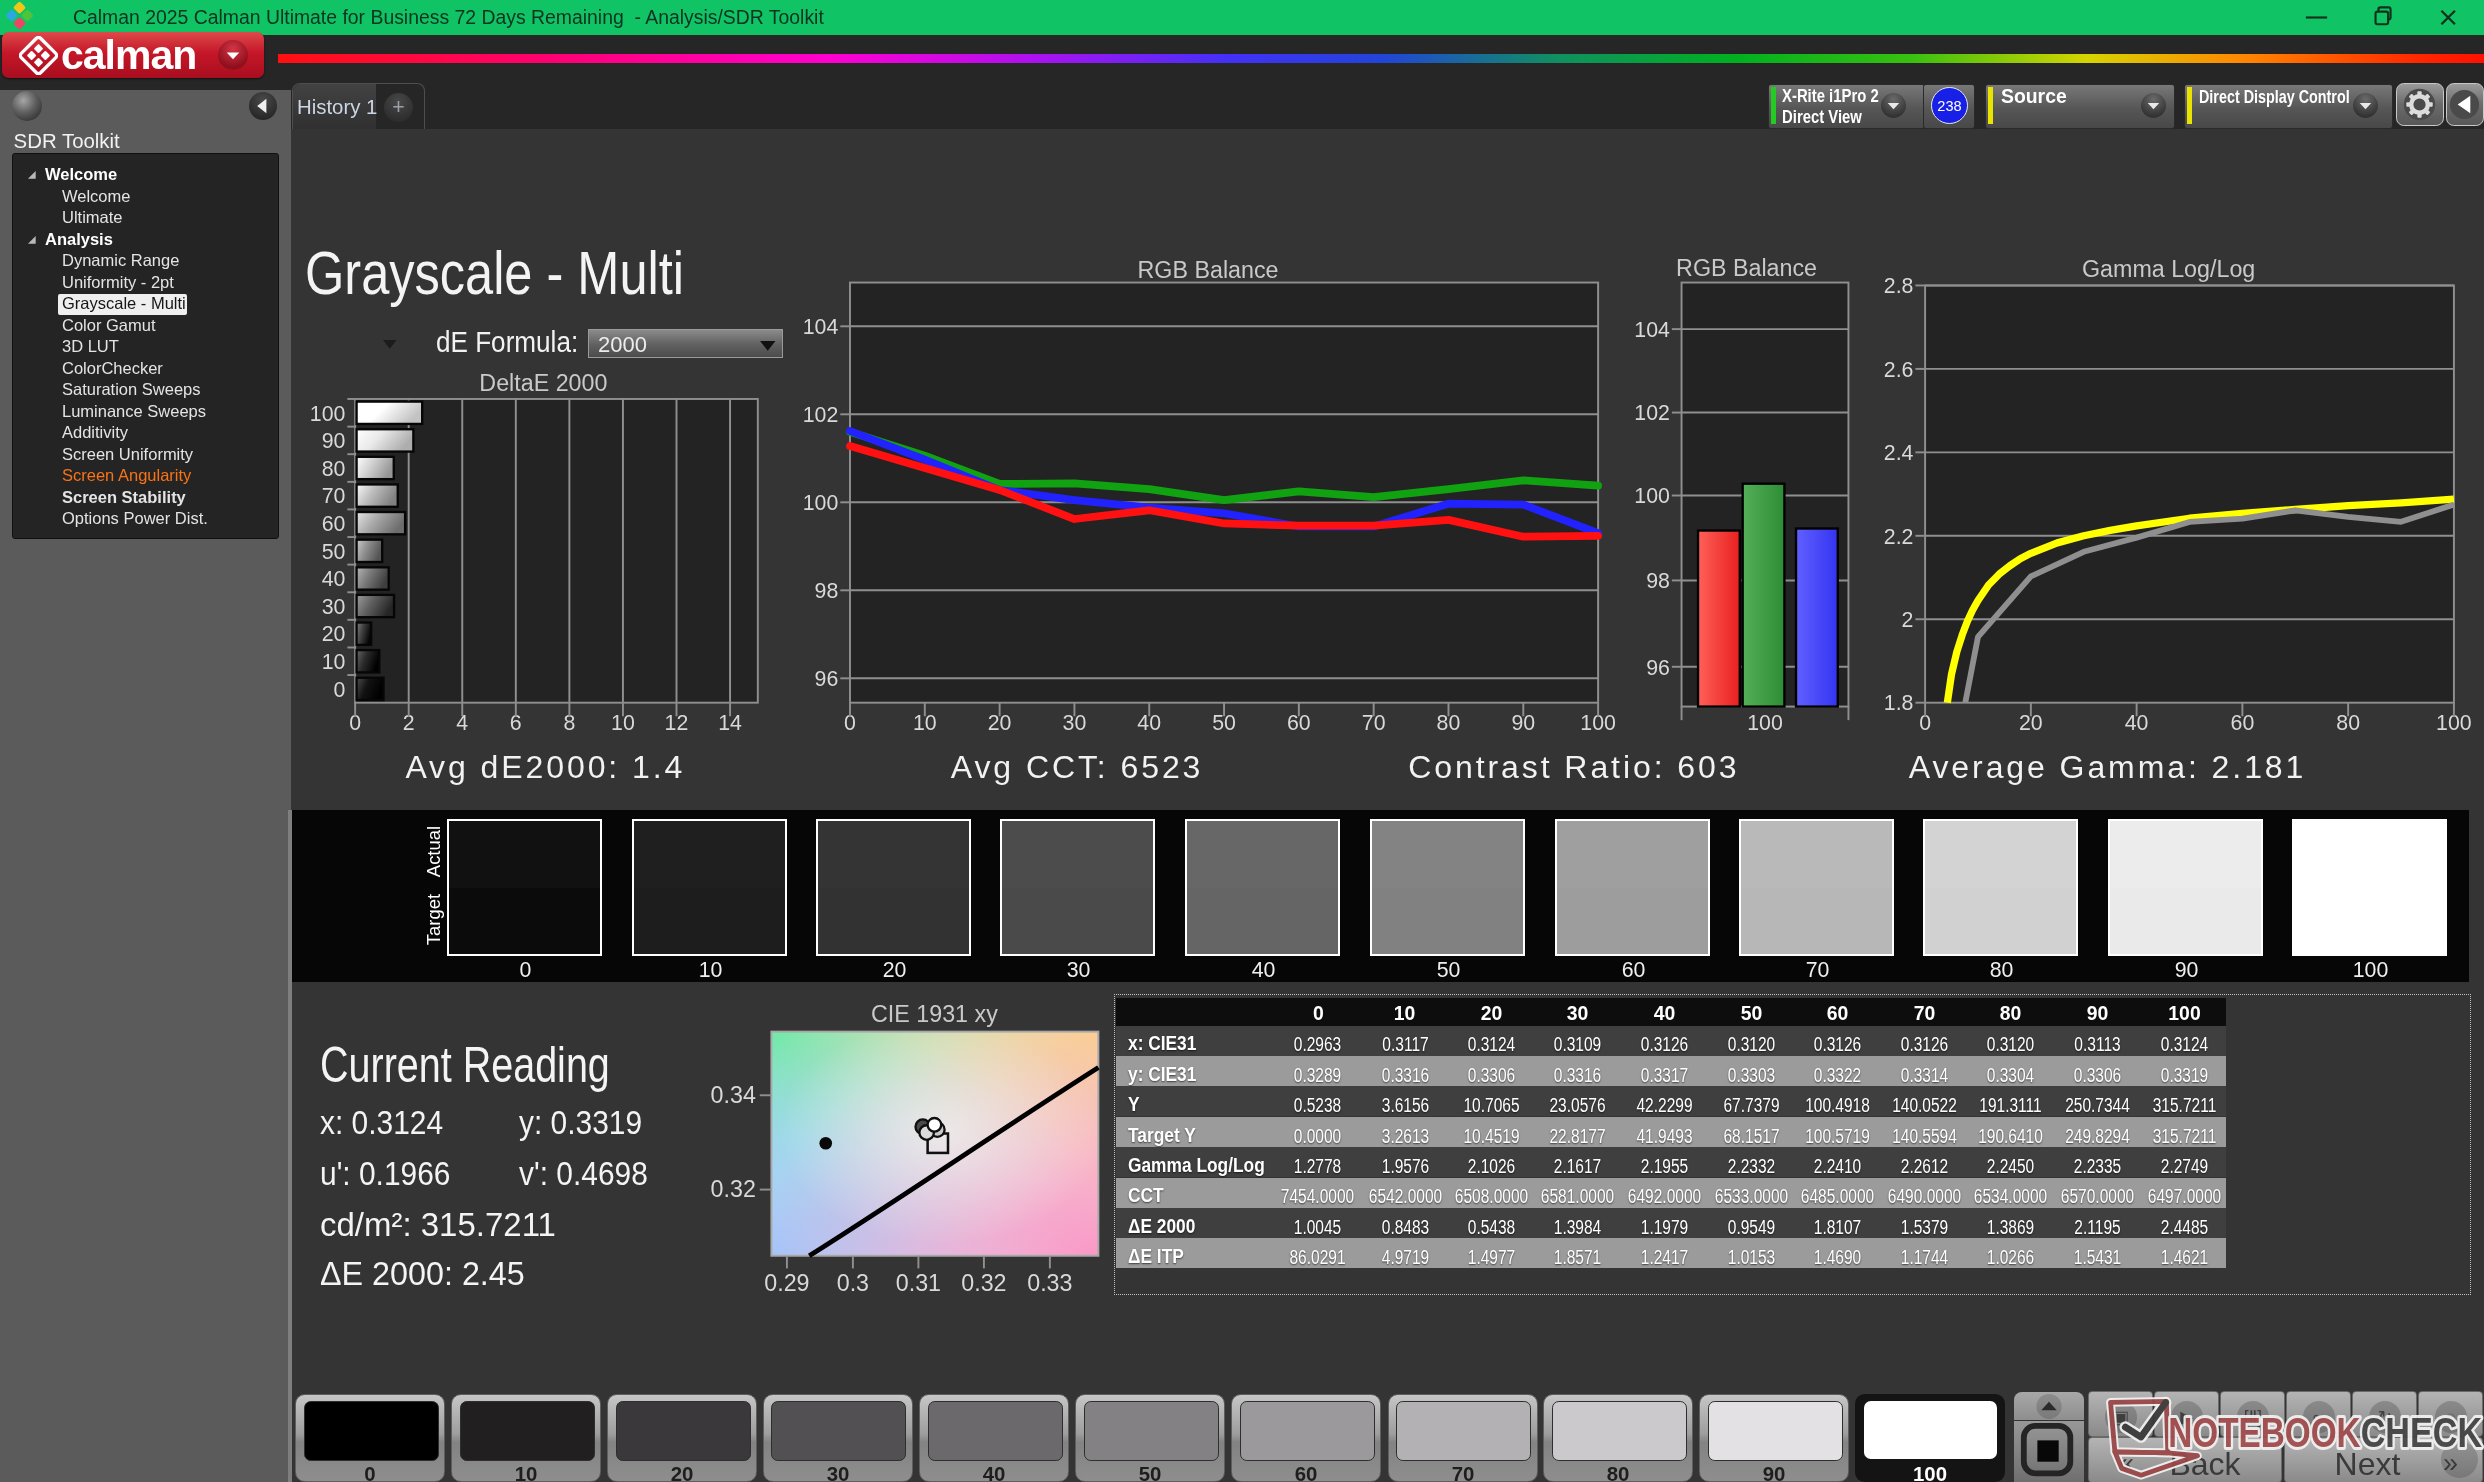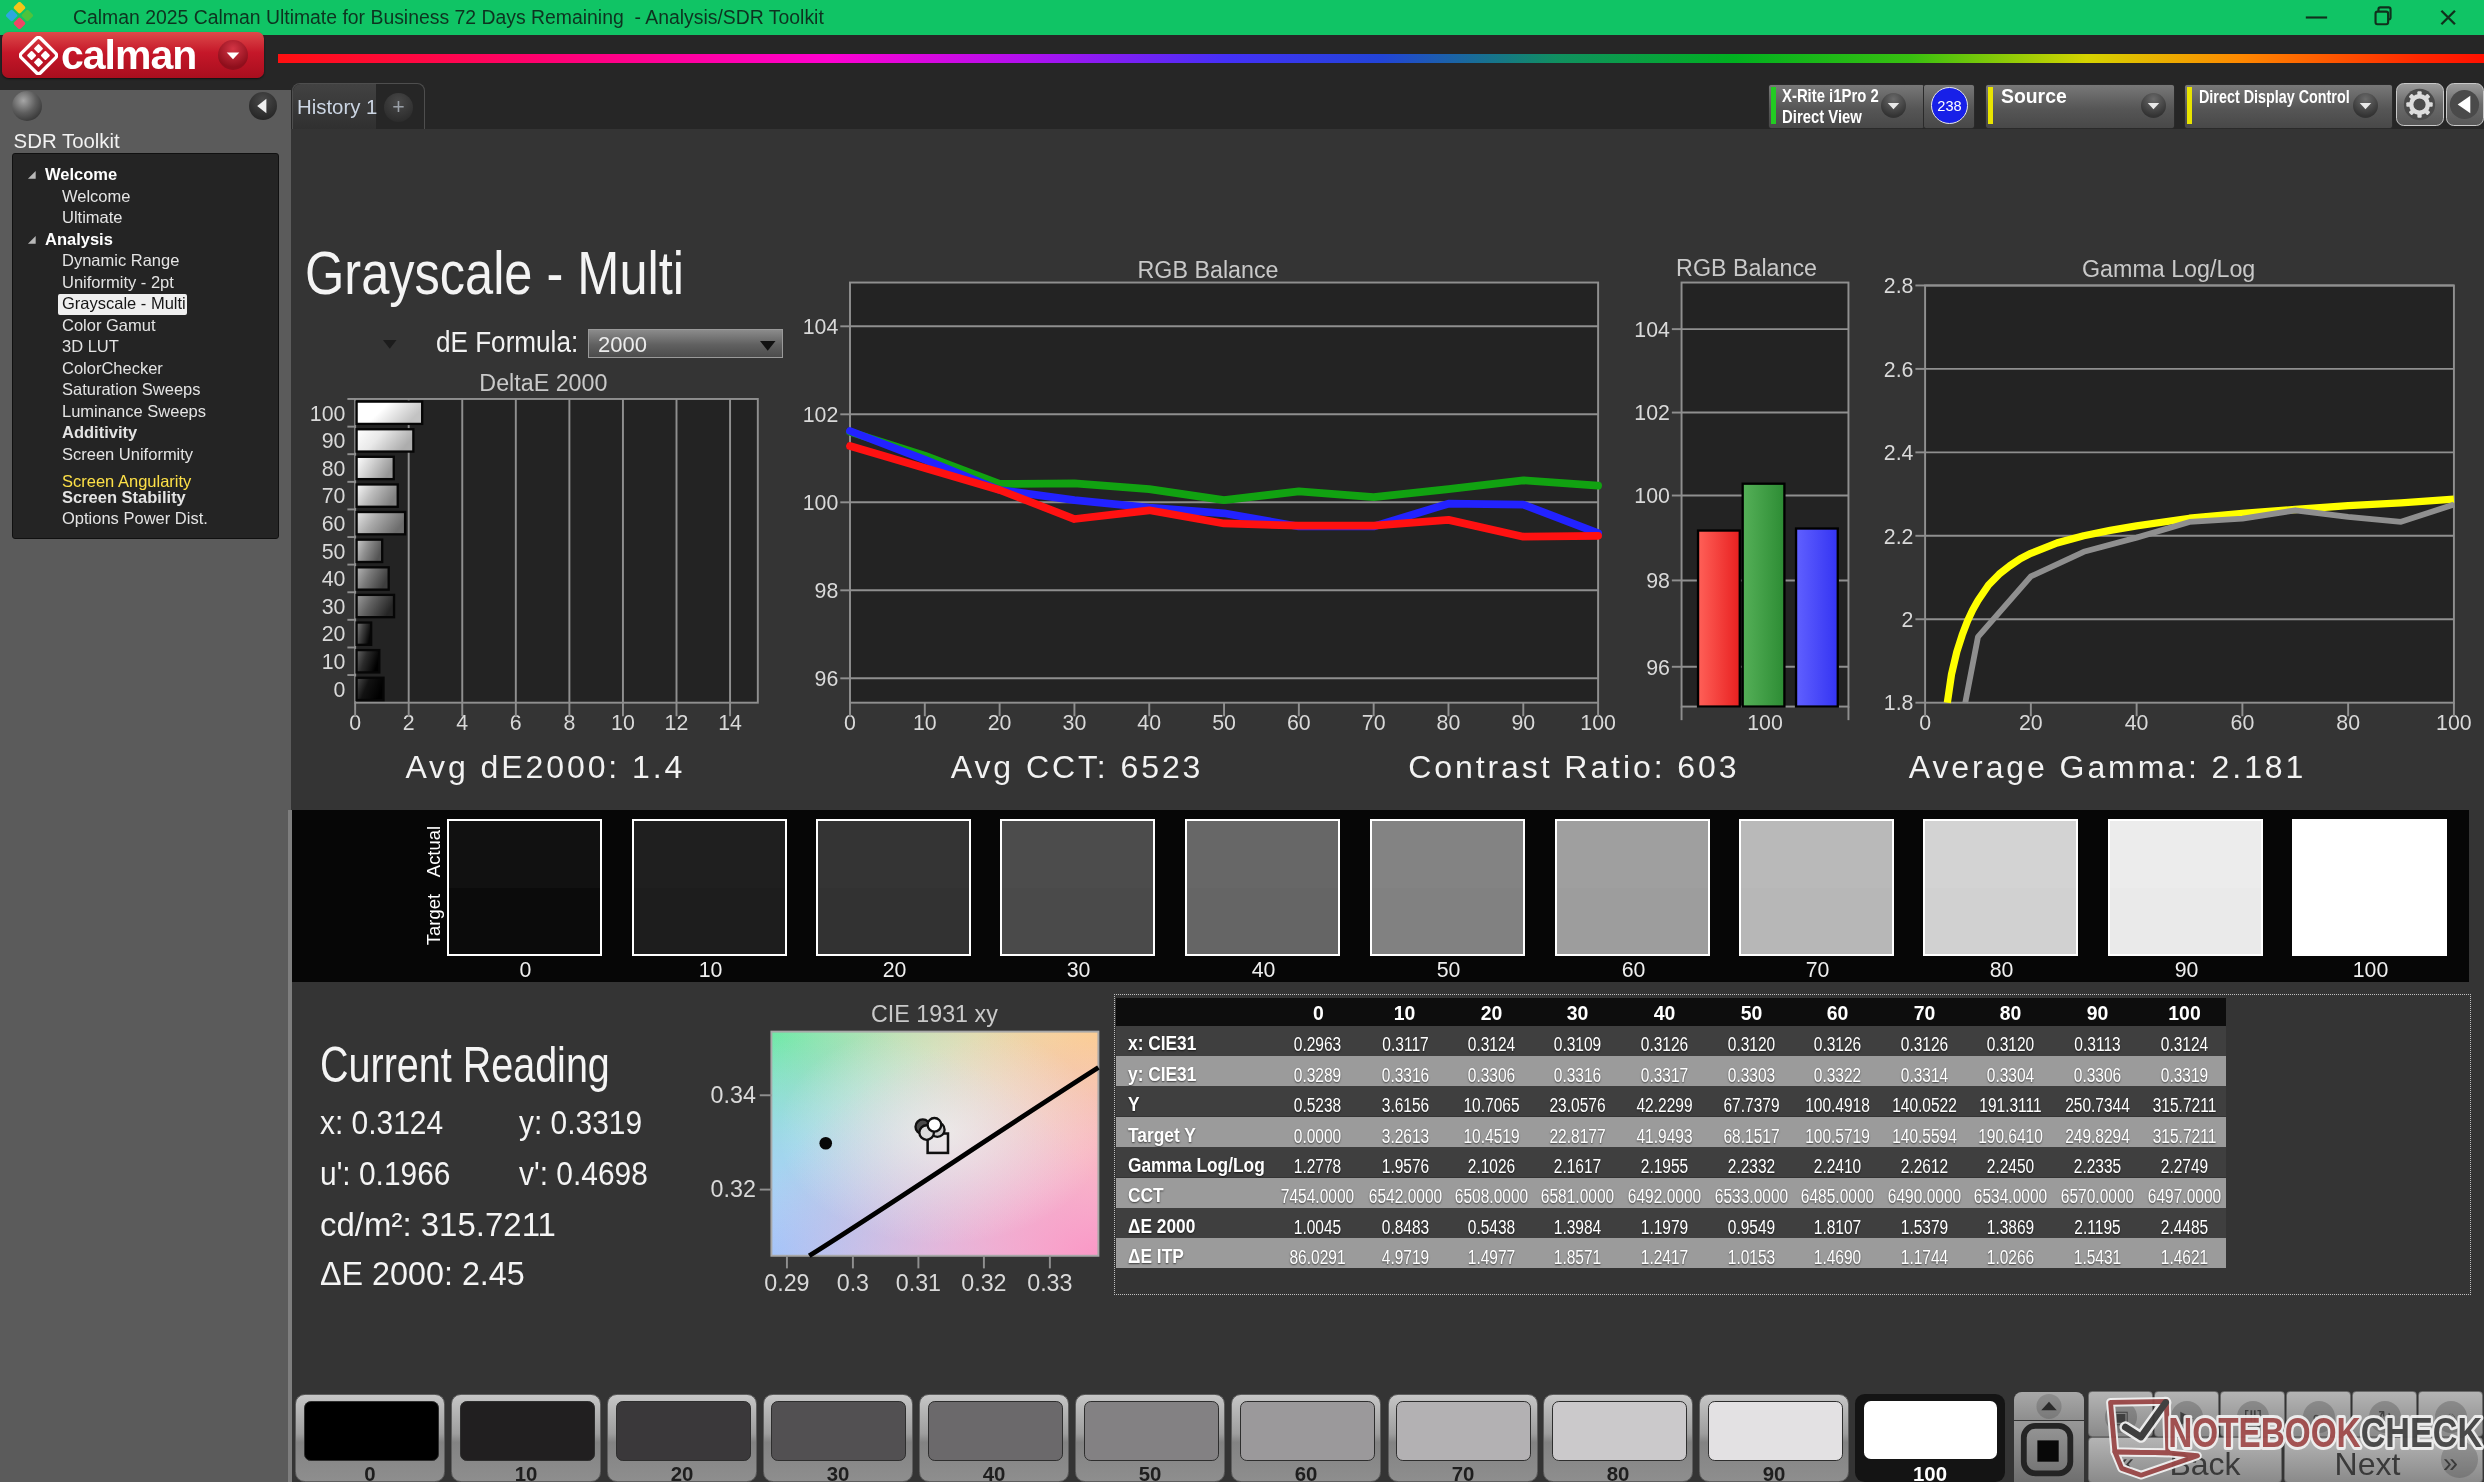--- a/index.html
+++ b/index.html
@@ -118,23 +118,23 @@
 <path d="M10 3 v8 h-8 z" fill="#b8b8b8"></path>
   </svg>
 <div class="tx" style="left:62px;top:251px;font-size:16.5px;color:#e4e4e4;font-weight:normal;">Dynamic Range</div>
 <div class="tx" style="left:62px;top:273px;font-size:16.5px;color:#e4e4e4;font-weight:normal;">Uniformity - 2pt</div>
 <div class="tx" style="left:62px;top:294px;font-size:16.5px;color:#161616;font-weight:normal;">Grayscale - Multi</div>
 <div class="tx" style="left:62px;top:316px;font-size:16.5px;color:#e4e4e4;font-weight:normal;">Color Gamut</div>
 <div class="tx" style="left:62px;top:337px;font-size:16.5px;color:#e4e4e4;font-weight:normal;">3D LUT</div>
 <div class="tx" style="left:62px;top:359px;font-size:16.5px;color:#e4e4e4;font-weight:normal;">ColorChecker</div>
 <div class="tx" style="left:62px;top:380px;font-size:16.5px;color:#e4e4e4;font-weight:normal;">Saturation Sweeps</div>
 <div class="tx" style="left:62px;top:402px;font-size:16.5px;color:#e4e4e4;font-weight:normal;">Luminance Sweeps</div>
-<div class="tx" style="left:62px;top:423px;font-size:16.5px;color:#e4e4e4;font-weight:bold;">Additivity</div>
+<div class="tx" style="left:62px;top:423px;font-size:16.5px;color:#e4e4e4;font-weight:normal;">Additivity</div>
 <div class="tx" style="left:62px;top:445px;font-size:16.5px;color:#e4e4e4;font-weight:normal;">Screen Uniformity</div>
-<div class="tx" style="left:62px;top:466px;font-size:16.5px;color:#fde047;font-weight:normal;margin-top:6px;">Screen Angularity</div>
+<div class="tx" style="left:62px;top:466px;font-size:16.5px;color:#f97316;font-weight:normal;">Screen Angularity</div>
 <div class="tx" style="left:62px;top:488px;font-size:16.5px;color:#e4e4e4;font-weight:bold;">Screen Stability</div>
 <div class="tx" style="left:62px;top:509px;font-size:16.5px;color:#e4e4e4;font-weight:normal;">Options Power Dist.</div>
 <div class="abs" style="left:292px;top:83px;width:133px;height:46px;background:#262626;
 border:1px solid #4e4e4e;border-bottom:none;border-radius:7.8px 7.8px 0 0;box-sizing:border-box;"></div>
 <div class="abs" style="left:293px;top:84px;width:83px;height:45px;background:linear-gradient(180deg,#424242,#303030);border-radius:7.8px 0 0 0;"></div>
 <div class="tx" style="left:297px;top:96px;font-size:20.4px;color:#ccd6e4;">History 1</div>
 <div class="abs" style="left:384px;top:93px;width:29px;height:29px;border-radius:15.5px;background:radial-gradient(circle at 50% 30%,#484848,#2c2c2c 80%);"></div>
 <div class="tx" style="left:384px;top:95px;width:29px;text-align:center;font-size:21.3px;color:#9aa0a8;">+</div>
 <div class="tx" style="left:305px;top:237px;font-size:62px;color:#f4f4f4;transform:scaleX(0.815);transform-origin:0 0;">Grayscale - Multi</div>
 <svg class="abs" style="left:382px;top:338px" width="15.5" height="11.6" viewBox="0 0 16 12">

